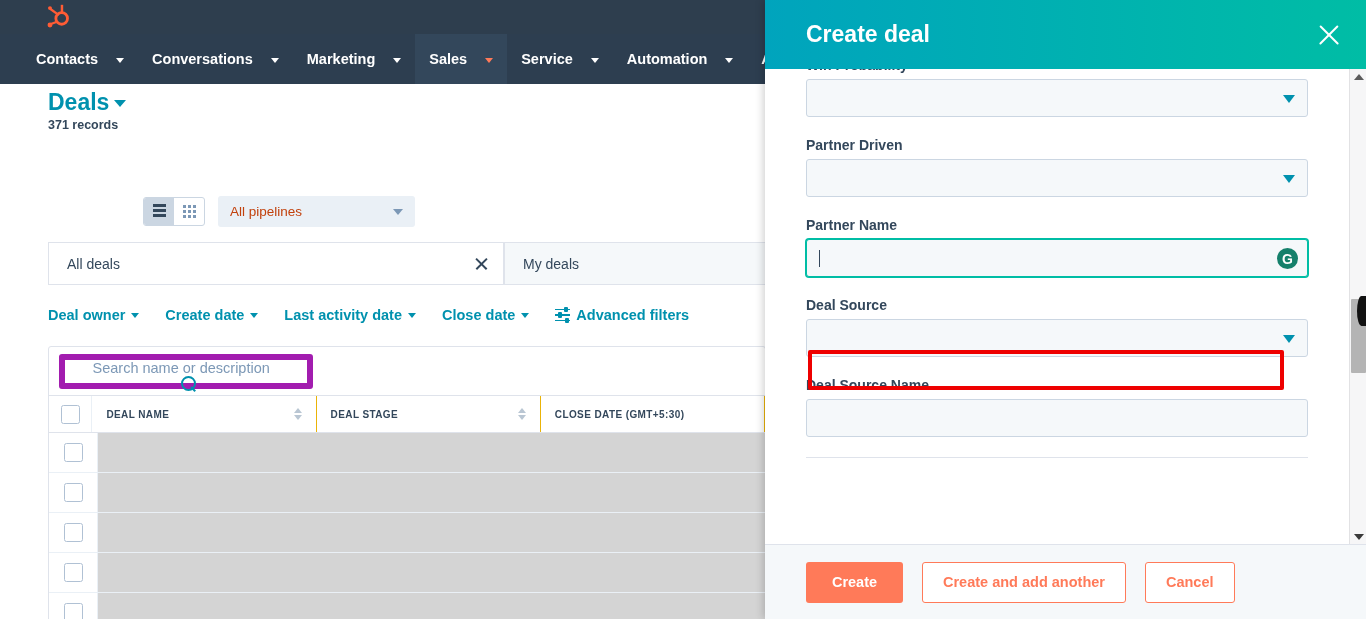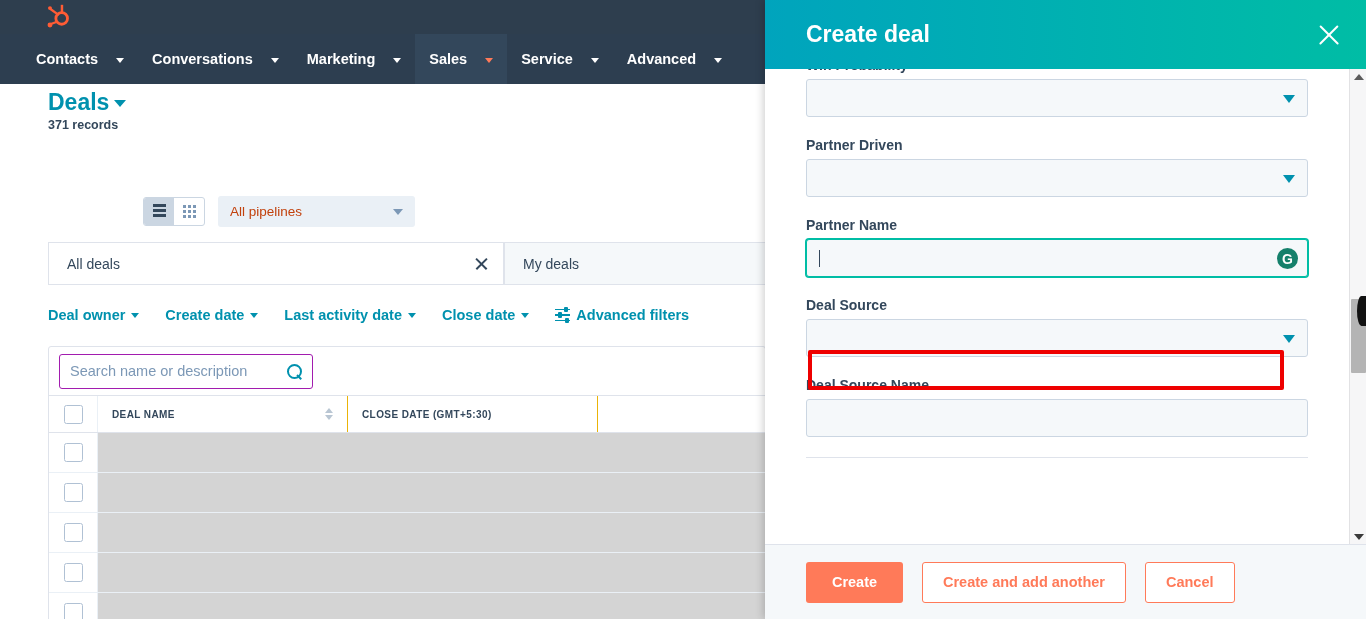--- a/index.html
+++ b/index.html
@@ -102,22 +102,22 @@
   .adv-icon b:nth-child(5){ left:3px; top:3.8px; }
   .adv-icon b:nth-child(6){ left:10px; top:9.2px; }
 
   
   .tablecard {
     position:absolute; left:48px; top:262px; width:718px; height:310px;
     border:1px solid #dfe3eb; border-radius:3px; background:#fff; overflow:hidden;
   }
   .searchrow { height:48px; display:flex; align-items:center; padding-left:10px; }
   .searchbox {
-    width:254px; height:35px; border:1px solid #a21caf; border-radius:3px;
-    display:flex; align-items:center; padding:0 10px; background:#fff;
+    width:254px; height:35px; border:6px solid #a21caf; border-radius:3px;
+    display:flex; align-items:center; padding:0 10px; background:#fff;flex-direction:column;
   }
   .searchbox input {
     flex:1; border:none; outline:none; font-size:14.5px; color:#33475b;
     font-family:"Liberation Sans", sans-serif; background:transparent; min-width:0;
   }
   .searchbox input::placeholder { color:#7c98b6; }
   .mag { width:15px; height:15px; position:relative; flex:none; margin-left:4px; }
   .mag:before { content:""; position:absolute; left:0; top:0; width:11px; height:11px;
     border:2px solid #0091ae; border-radius:50%; }
   .mag:after { content:""; position:absolute; left:10px; top:10px; width:6px; height:2px;
@@ -241,20 +241,24 @@
       </div>
       <div class="nav-item active">
         <span>Sales</span>
         <span class="caret-down"></span>
       </div>
       <div class="nav-item">
         <span>Service</span>
         <span class="caret-down"></span>
       </div>
       <div class="nav-item">
+        <span>Automation</span>
+        <span class="caret-down"></span>
+      </div>
+      <div class="nav-item">
         <span>Advanced</span>
         <span class="caret-down"></span>
       </div>
     </div>
   </div>
 
   <div class="page">
 
     <div class="deals-title">
       <span>Deals</span><span class="t-caret"></span>
@@ -343,20 +347,27 @@
           <span class="cbx"></span>
         </div>
         <div class="th" style="width:250px">
           <span>DEAL NAME</span>
           <span class="sorter">
               <i></i>
               <i></i>
             </span>
         </div>
         <div class="th" style="width:250px">
+          <span>DEAL STAGE</span>
+          <span class="sorter">
+              <i></i>
+              <i></i>
+            </span>
+        </div>
+        <div class="th" style="width:250px">
           <span>CLOSE DATE (GMT+5:30)</span>
         </div>
       </div>
 
       <div class="tbody">
         <div class="trow">
           <div class="td-check">
               <span class="cbx"></span>
             </div>
           <div class="td-mask"></div>

